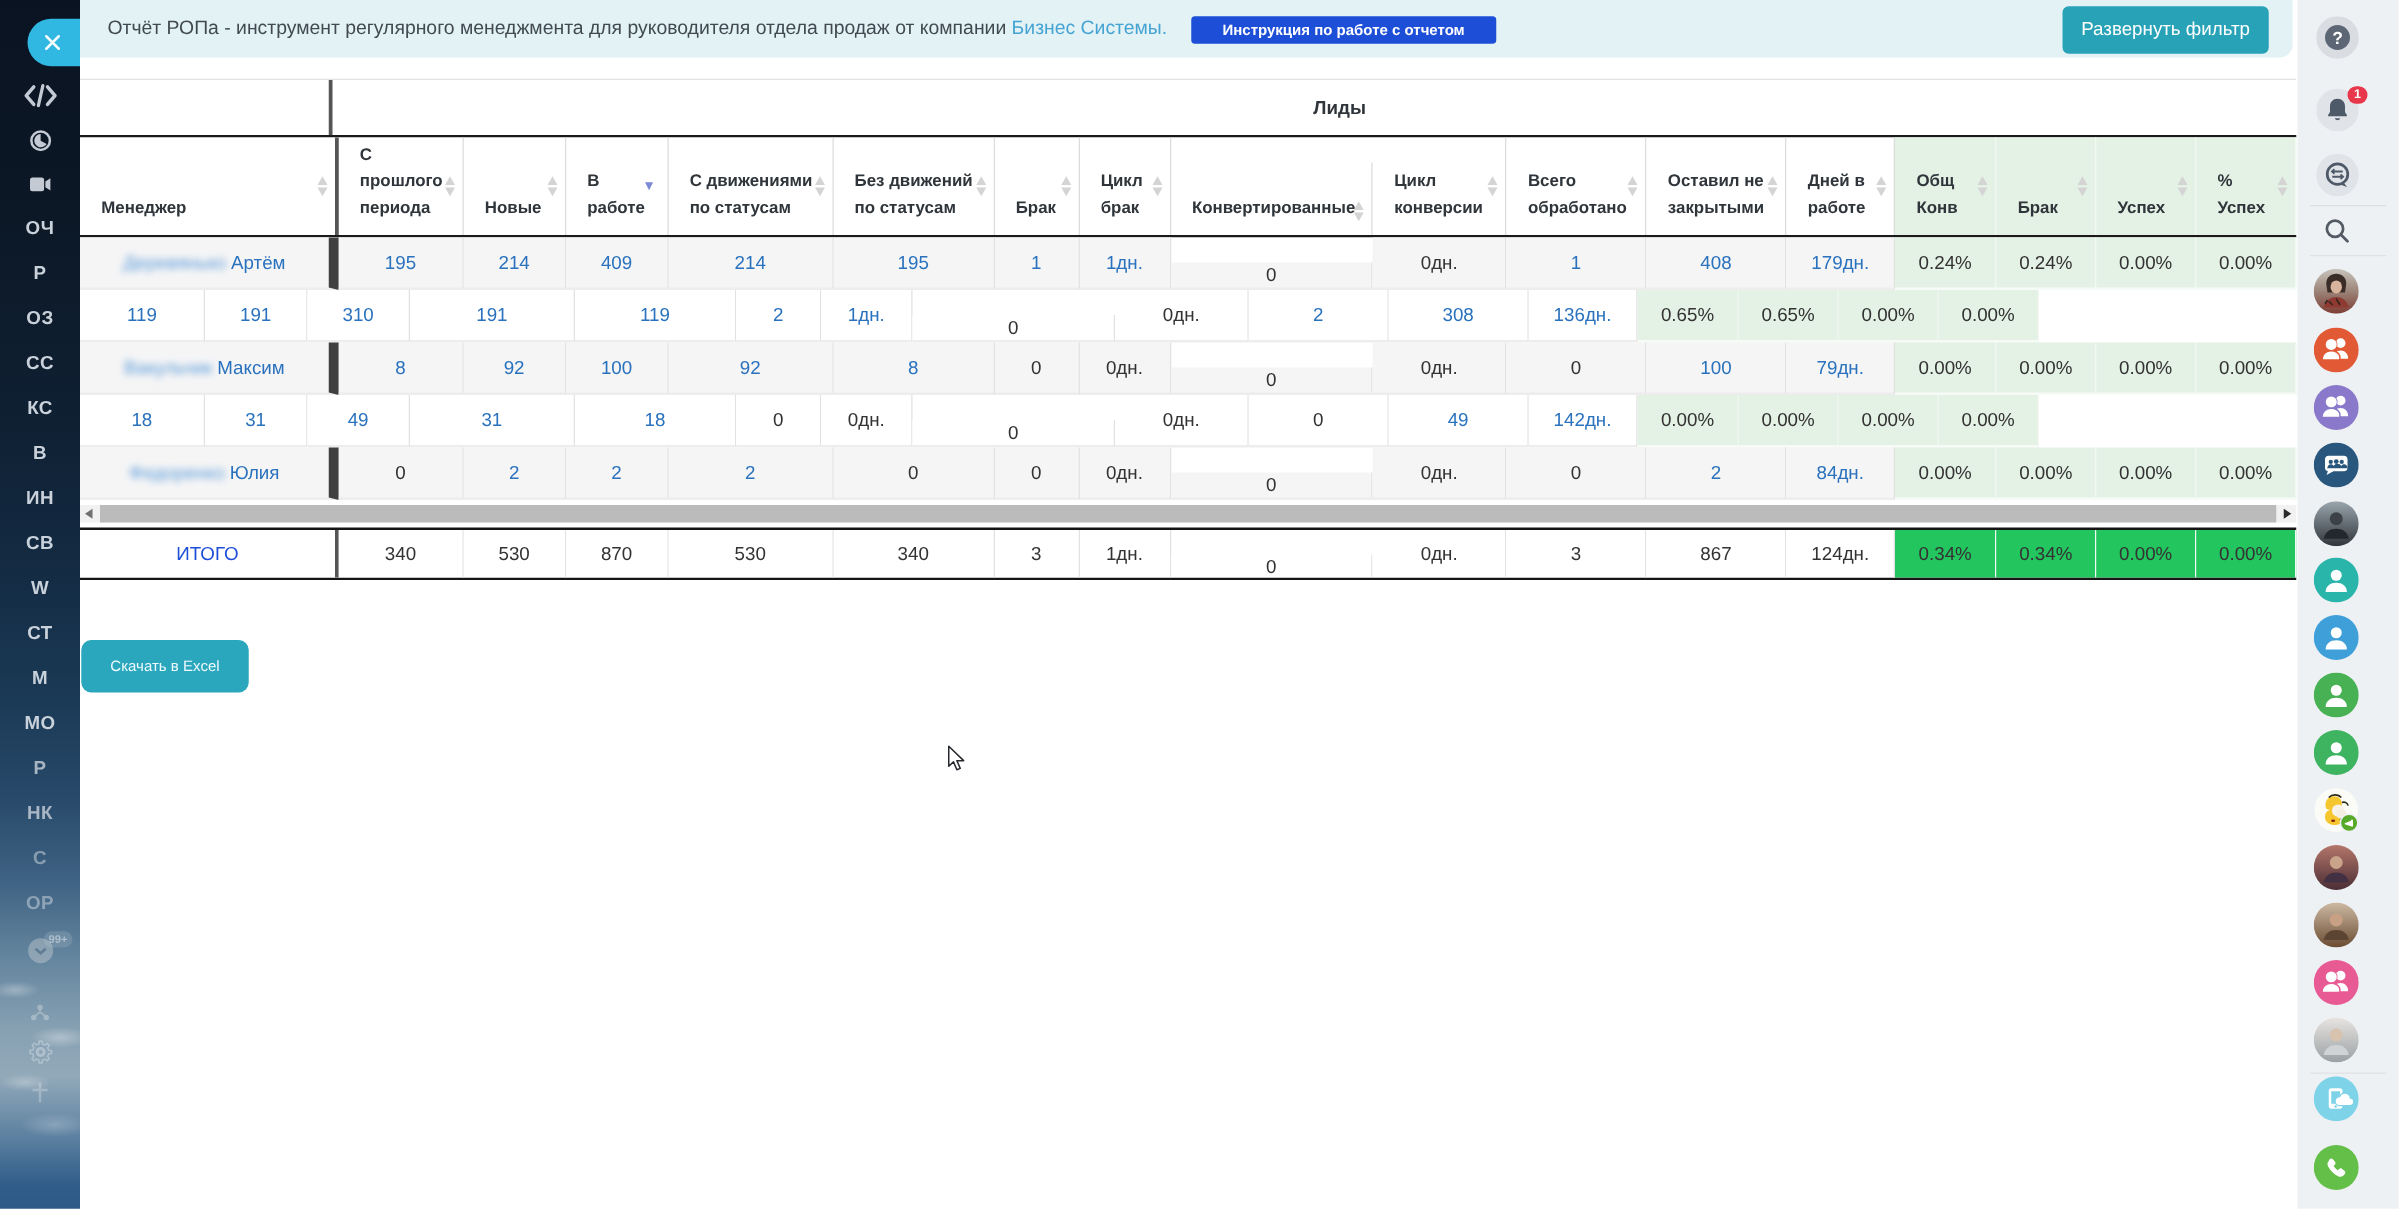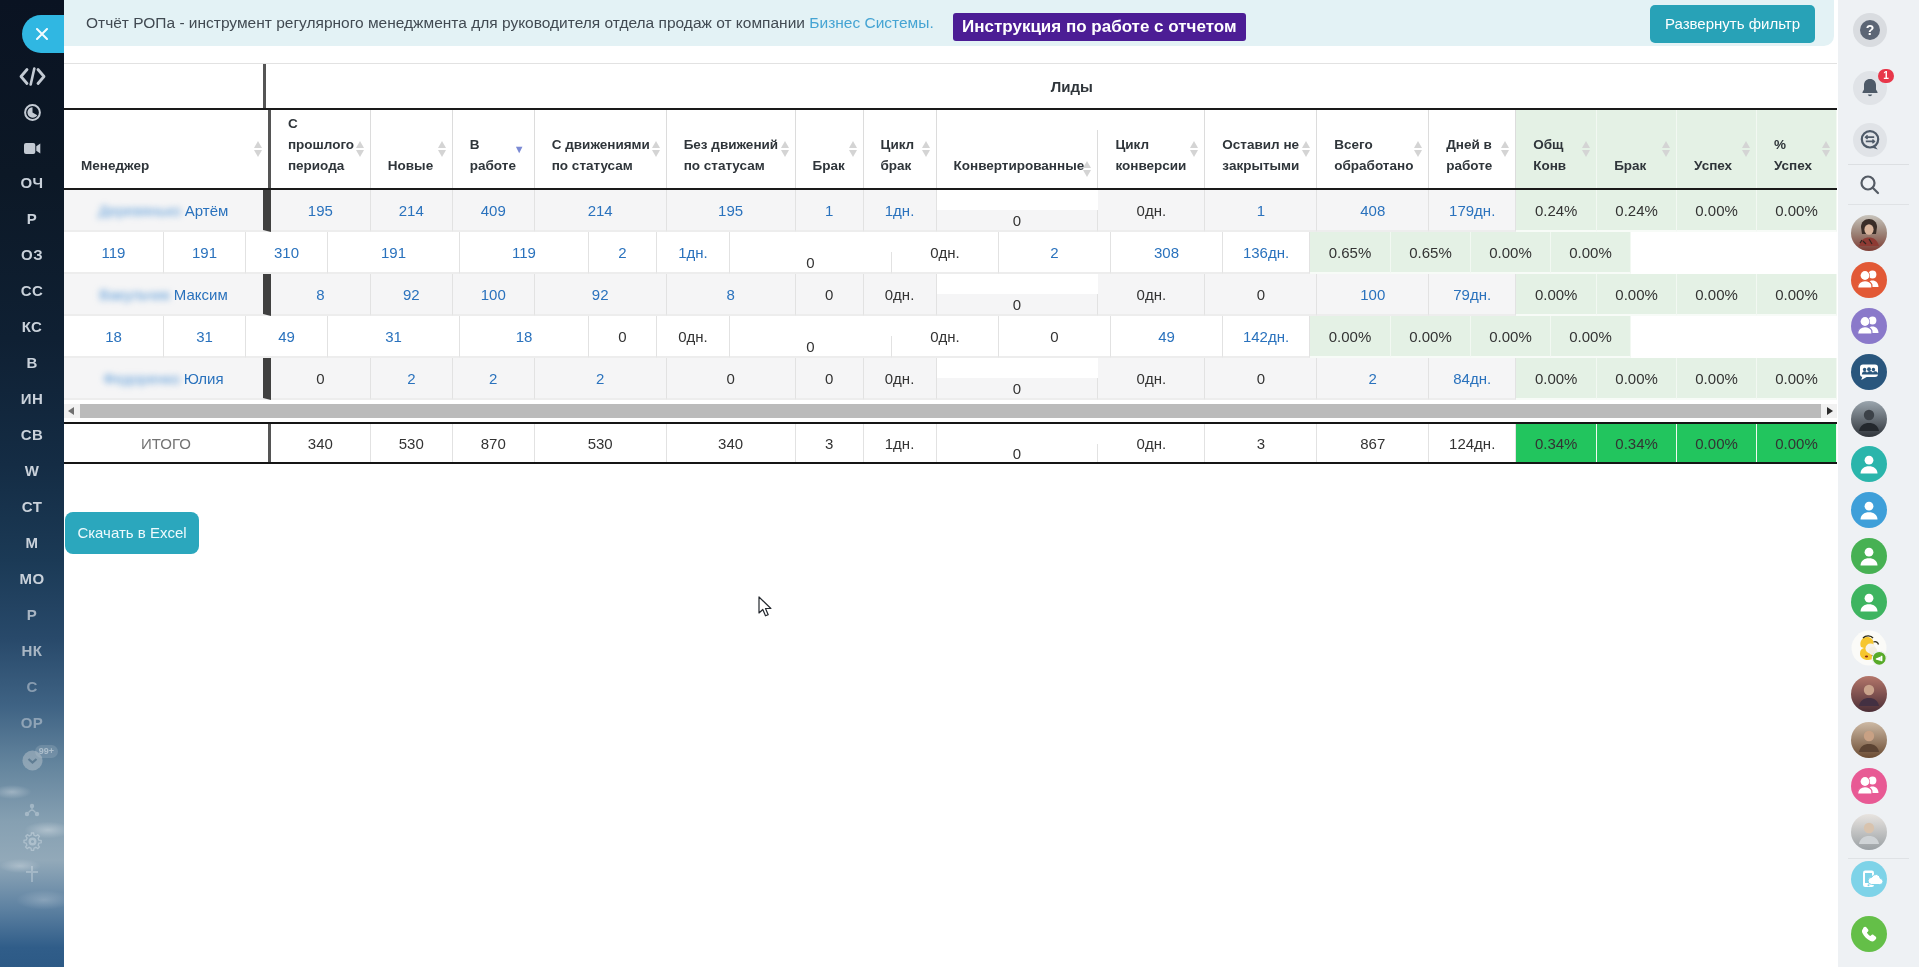--- a/index.html
+++ b/index.html
@@ -1,20 +1,20 @@
 <!DOCTYPE html>
 <html><head><meta charset="utf-8"><style>
 *{margin:0;padding:0;box-sizing:border-box;}
 html,body{width:1919px;height:967px;overflow:hidden;font-family:"Liberation Sans",sans-serif;background:#fff;}
 #leftbar{position:absolute;left:0;top:0;width:64px;height:967px;
  background:linear-gradient(180deg,#0a1322 0%,#0c1826 18%,#0f2033 35%,#142c44 48%,#1b3a56 58%,#28496a 66%,#3f6384 73%,#63849d 79%,#86a0b2 85%,#92a9b9 89%,#5d81a1 94%,#305d89 98%,#2d5a86 100%);}
 #topbar{position:absolute;left:64px;top:0;width:1770px;height:46px;background:#e3f2f5;border-radius:0 0 10px 0;}
 #topbar .txt{position:absolute;left:22px;top:14px;font-size:15.5px;color:#414a52;}
 #topbar .txt a{color:#45a4d3;text-decoration:none;}
-.badge{position:absolute;left:889px;top:13px;background:#4c1d95;color:#fff;font-size:17px;font-weight:bold;padding:4px 9px;border-radius:3px;}
+.badge{position:absolute;left:889px;top:13px;background:#1d4ed8;color:#fff;font-size:12px;font-weight:bold;padding:4px 25px;border-radius:3px;}
 .filterbtn{position:absolute;left:1586px;top:5px;width:165px;height:38px;background:#28a2b7;border-radius:5px;color:#fff;font-size:15px;text-align:center;line-height:38px;}
 .closebtn{position:absolute;left:22px;top:15px;width:42px;height:38px;background:#30b7e2;border-radius:19px 0 0 19px;}
 .licon{position:absolute;left:0;width:64px;text-align:center;}
 .lt{position:absolute;left:0;width:64px;text-align:center;font-size:15px;font-weight:bold;color:#c9d1da;letter-spacing:0.4px;}
 #rightbar{position:absolute;left:1838px;top:0;width:81px;height:967px;background:#eef1f4;}
 #rightbar .av{position:absolute;left:13px;width:36px;height:36px;}
 #table{position:absolute;left:64px;top:63px;width:1773px;border-top:1px solid #e2e2e2;}
 .grow{display:flex;height:46px;border-bottom:2px solid #1a1a1a;background:#fff;}
 .grow .g0{width:207px;border-right:3px solid #555;background:#fff;}
 .grow .g1{width:1566px;box-sizing:content-box;text-align:center;line-height:46px;font-size:15px;font-weight:bold;color:#2f353a;padding-left:40px;}
@@ -38,22 +38,22 @@
 .blurname{filter:blur(3px);color:#5b9bd8;margin-right:4px;}
 .fname{color:#2a72bd;}
 .sbar{position:absolute;left:64px;top:404px;width:1773px;height:14px;background:#f1f1f1;}
 .sbar .thumb{position:absolute;left:16px;top:0;width:1741px;height:14px;background:#bbbbbb;}
 .sbar .la{position:absolute;left:4px;top:3px;border-top:4px solid transparent;border-bottom:4px solid transparent;border-right:6px solid #707070;}
 .sbar .ra{position:absolute;right:4px;top:3px;border-top:4px solid transparent;border-bottom:4px solid transparent;border-left:6px solid #2b2b2b;}
 .trow{position:absolute;left:64px;top:422px;width:1773px;display:flex;height:42px;border-top:2px solid #151515;border-bottom:2px solid #151515;background:#fff;}
 .trow .dc{border-right:1px solid #e2e2e2;font-size:15px;}
 .trow .dc.green{background:#22c55e;border-right:1px solid #f2f8f2;}
 .trow .dc.c0{border-right:3px solid #555;}
-.totname{font-size:15px;color:#737373;}
-.excel{position:absolute;left:65px;top:512px;width:134px;height:42px;background:#2ba7bd;border-radius:8px;color:#eefafd;font-size:15px;text-align:center;line-height:42px;}
+.totname{font-size:15px;color:#1d4ed8;}
+.excel{position:absolute;left:65px;top:512px;width:134px;height:42px;background:#2ba7bd;border-radius:8px;color:#eefafd;font-size:12px;text-align:center;line-height:42px;}
 .c0{width:207px;}
 .c1{width:100px;}
 .c2{width:82px;}
 .c3{width:82px;}
 .c4{width:132px;}
 .c5{width:129px;}
 .c6{width:68px;}
 .c7{width:73px;}
 .c8{width:162px;margin-top:20px;}
 .c9{width:107px;}
@@ -195,29 +195,29 @@
           <i class="dn"></i>
         </span>
       </div>
       <div class="hc c9">
         <div class="ht">Цикл<br>конверсии</div>
         <span class="sortarr">
           <i class="up"></i>
           <i class="dn"></i>
         </span>
       </div>
+      <div class="hc c10">
+        <div class="ht">Всего<br>обработано</div>
+        <span class="sortarr">
+          <i class="up"></i>
+          <i class="dn"></i>
+        </span>
+      </div>
       <div class="hc c11">
         <div class="ht">Оставил не<br>закрытыми</div>
-        <span class="sortarr">
-          <i class="up"></i>
-          <i class="dn"></i>
-        </span>
-      </div>
-      <div class="hc c10">
-        <div class="ht">Всего<br>обработано</div>
         <span class="sortarr">
           <i class="up"></i>
           <i class="dn"></i>
         </span>
       </div>
       <div class="hc c12">
         <div class="ht">Дней в<br>работе</div>
         <span class="sortarr">
           <i class="up"></i>
           <i class="dn"></i>

